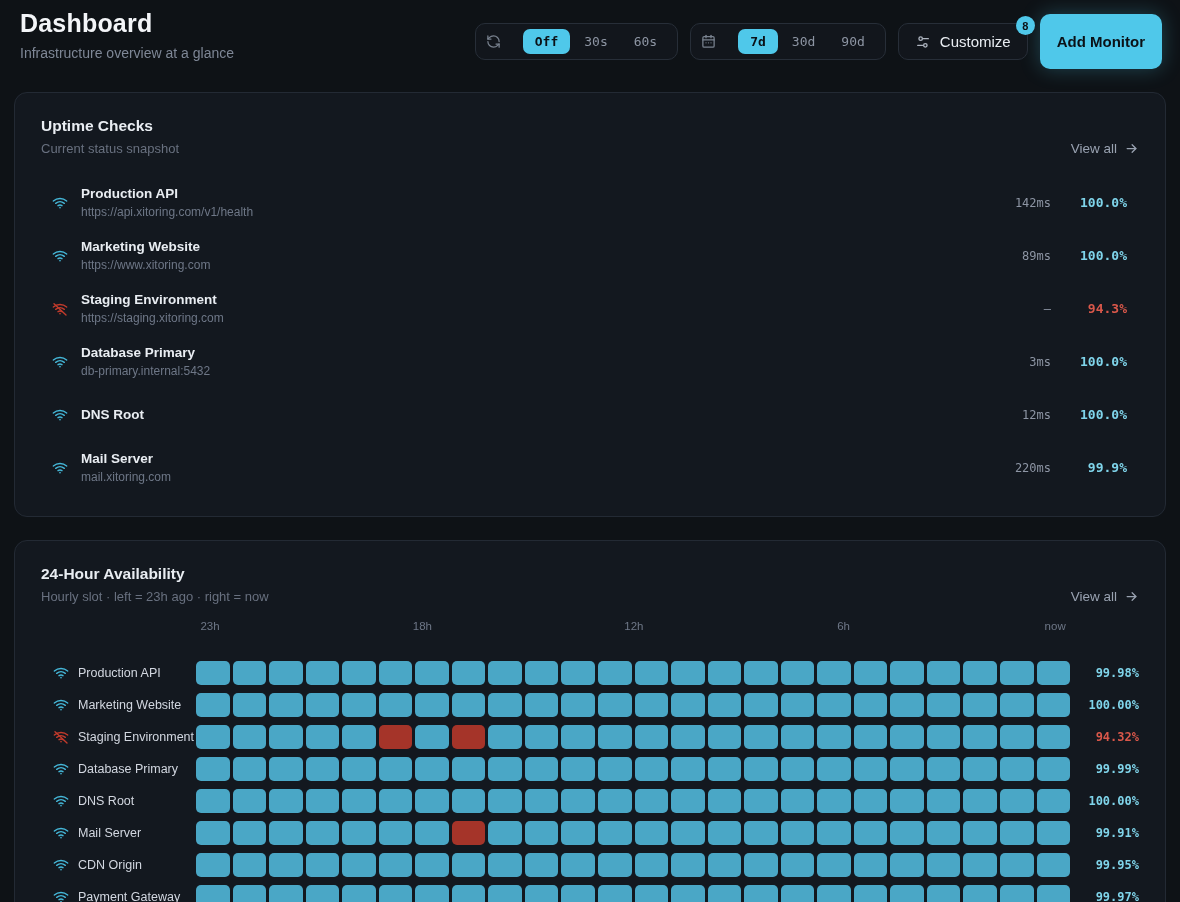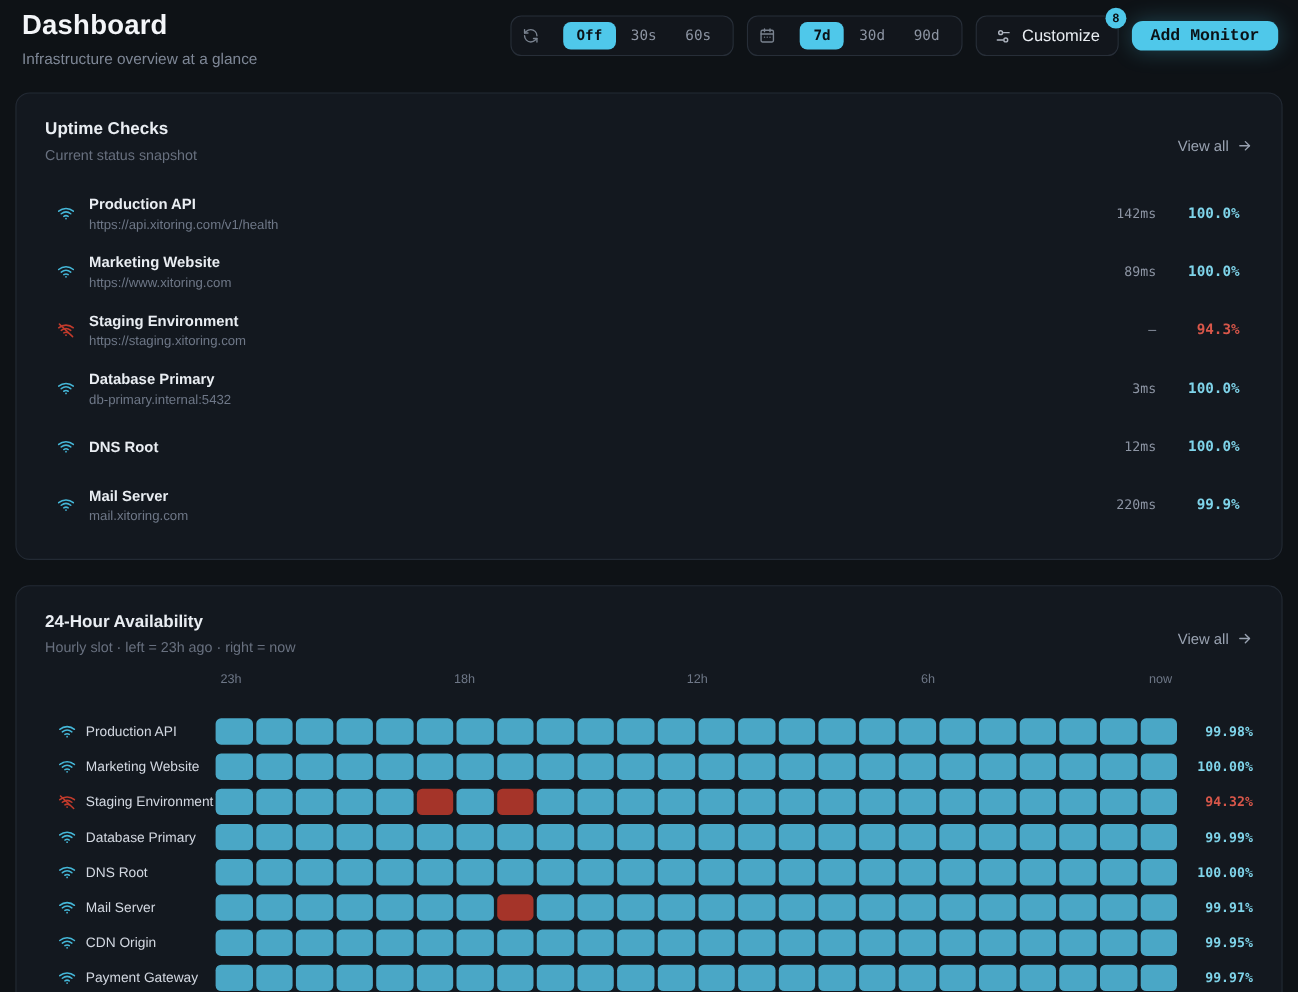--- a/index.html
+++ b/index.html
@@ -48,31 +48,31 @@
     font-family:"Liberation Sans",sans-serif;
   }
   .btn-customize .icon{color:#aeb5c0;display:flex;}
   .badge{
     position:absolute;top:-8px;right:-8px;width:19px;height:19px;border-radius:50%;
     background:var(--accent);color:var(--accent-dark-text);
     font-size:11px;font-weight:700;display:flex;align-items:center;justify-content:center;
   }
   .btn-primary{
     background:var(--accent);color:var(--accent-dark-text);
-    border:none;border-radius:10px;height:27px;padding:0 17px;
+    border:none;border-radius:10px;height:55px;padding:0 17px;
     font-size:15px;font-weight:700;cursor:pointer;
-    font-family:Liberation Mono, monospace;
+    font-family:Liberation Sans, sans-serif;
     box-shadow:0 0 20px rgba(79,200,234,.28);
   }
   
   .card{
     background:var(--card);border:1px solid var(--card-border);border-radius:13px;
     margin-top:23px;padding:24px 26px 22px 26px;
   }
-  .card-head{display:flex;justify-content:space-between;align-items:center;}
+  .card-head{display:flex;justify-content:space-between;align-items:flex-end;}
   .card-title{font-size:15.5px;font-weight:700;color:#e9edf2;}
   .card-subtitle{font-size:13px;color:#68707f;margin-top:6px;}
   .view-all{
     display:flex;align-items:center;gap:7px;color:#99a2b1;font-size:13.5px;cursor:pointer;margin-top:8px;
   }
   .view-all .icon{display:flex;color:#99a2b1;}
   
   .monitor-list{margin-top:20px;}
   .monitor-row{
     display:flex;align-items:center;height:53px;padding:0 12px 0 10px;cursor:pointer;border-radius:8px;

